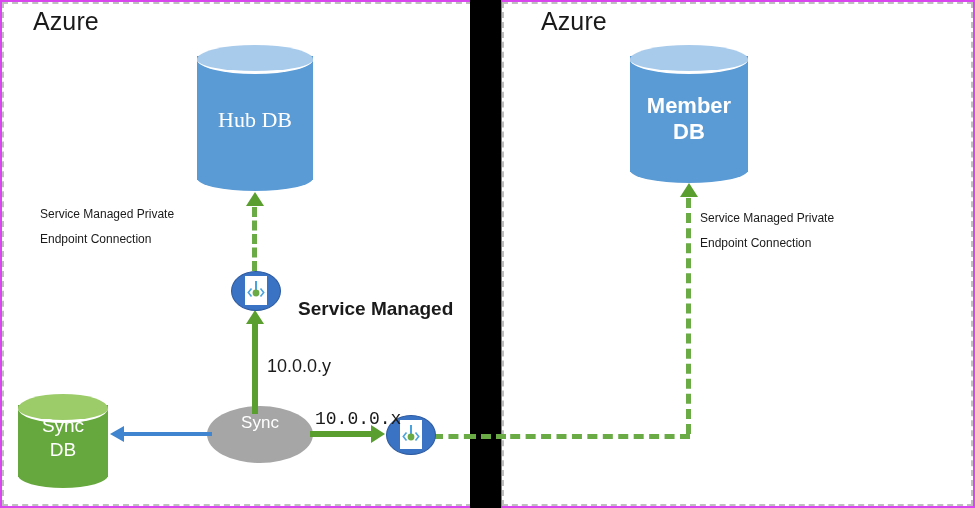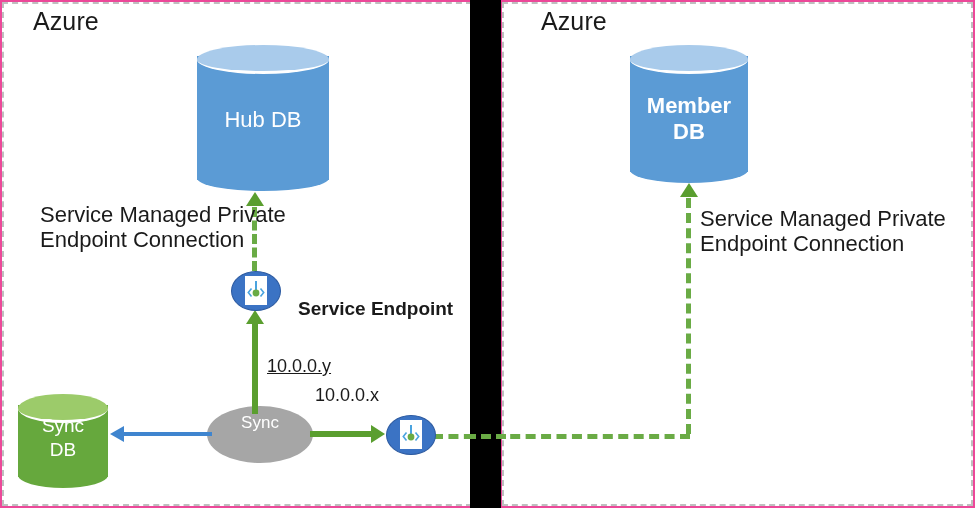--- a/index.html
+++ b/index.html
@@ -1,17 +1,17 @@
 <!DOCTYPE html>
 <html><head>
 <meta charset="utf-8">
 <style>
   html,body{margin:0;padding:0;background:#ffffff;}
   body{width:975px;height:508px;overflow:hidden;font-family:"Liberation Sans",sans-serif;}
-  #stage{position:relative;width:975px;height:508px;background:#ec4899;}
+  #stage{position:relative;width:975px;height:508px;background:#d946ef;}
 
   
   .panel{position:absolute;background:#ffffff;border:2px dashed #bfbfbf;box-sizing:border-box;}
   #panel-left{left:2px;top:2px;width:470px;height:504px;}
   #panel-right{left:502px;top:2px;width:471px;height:504px;}
 
   .divider{position:absolute;left:470px;top:0px;width:31px;height:508px;background:#000000;}
 
   .panel-title{position:absolute;font-size:25px;color:#1a1a1a;letter-spacing:.1px;}
   #title-left{left:33px;top:7px;}
@@ -27,21 +27,21 @@
 
   
   .cyl-blue .body{background:#5b9bd5;}
   .cyl-blue .top{background:#a9cbeb;border-bottom:3px solid #ffffff;}
   .cyl-blue .bot{background:#5b9bd5;}
   
   .cyl-green .body{background:#66a83d;}
   .cyl-green .top{background:#9ccb6a;border-bottom:3px solid #ffffff;}
   .cyl-green .bot{background:#66a83d;}
 
-  #hub-db{left:197px;top:45px;width:132px;height:146px;}
+  #hub-db{left:197px;top:45px;width:116px;height:146px;font-family:Liberation Serif, serif;}
   #hub-db .lbl{top:62px;}
   #member-db{left:630px;top:45px;width:118px;height:138px;}
   #member-db .lbl{top:48px;font-weight:bold;}
   #sync-db{left:18px;top:394px;width:90px;height:94px;}
   #sync-db .lbl{top:20px;font-size:19px;line-height:24px;}
 
   
   #sync-app{position:absolute;left:207px;top:406px;width:106px;height:57px;
             background:#a6a6a6;border-radius:50%;}
   #sync-app .lbl{position:absolute;left:0;top:6px;width:100%;text-align:center;
@@ -63,27 +63,27 @@
   .dashh{position:absolute;height:0;border-top:5px dashed #6aab45;}
 
   .arrow-up{position:absolute;width:0;height:0;border-left:9px solid transparent;
             border-right:9px solid transparent;border-bottom:14px solid #5a9e2f;}
   .arrow-right{position:absolute;width:0;height:0;border-top:9px solid transparent;
                border-bottom:9px solid transparent;border-left:14px solid #5a9e2f;}
   .arrow-left-blue{position:absolute;width:0;height:0;border-top:8px solid transparent;
                border-bottom:8px solid transparent;border-right:14px solid #3f85cf;}
 
   
-  .note{position:absolute;font-size:22px;line-height:25px;color:#1a1a1a;white-space:nowrap;}
+  .note{position:absolute;font-size:12px;line-height:25px;color:#1a1a1a;white-space:nowrap;}
   #note-left{left:40px;top:202px;}
   #note-right{left:700px;top:206px;}
   #note-bold{left:298px;top:296px;font-size:19px;line-height:26px;font-weight:bold;}
   .ip{position:absolute;font-size:18px;color:#1a1a1a;white-space:nowrap;}
-  #ip-y{left:267px;top:356px;text-decoration:underline;}
-  #ip-x{left:315px;top:385px;}
+  #ip-y{left:267px;top:356px;}
+  #ip-x{left:315px;top:409px;font-family:Liberation Mono, monospace;}
 </style>
 </head>
 <body>
 
 <div id="stage">
 
   <div class="panel" id="panel-left"></div>
   <div class="panel" id="panel-right"></div>
 
   <div class="panel-title" id="title-left">Azure</div>
@@ -170,19 +170,19 @@
     <div>Service Managed Private</div>
     <div>Endpoint Connection</div>
   </div>
 
   <div class="note" id="note-right">
     <div>Service Managed Private</div>
     <div>Endpoint Connection</div>
   </div>
 
   <div class="note" id="note-bold">
-    <div>Service Endpoint</div>
+    <div>Service Managed</div>
   </div>
 
   <div class="ip" id="ip-y">10.0.0.y</div>
   <div class="ip" id="ip-x">10.0.0.x</div>
 
 </div>
 
 </body></html>

